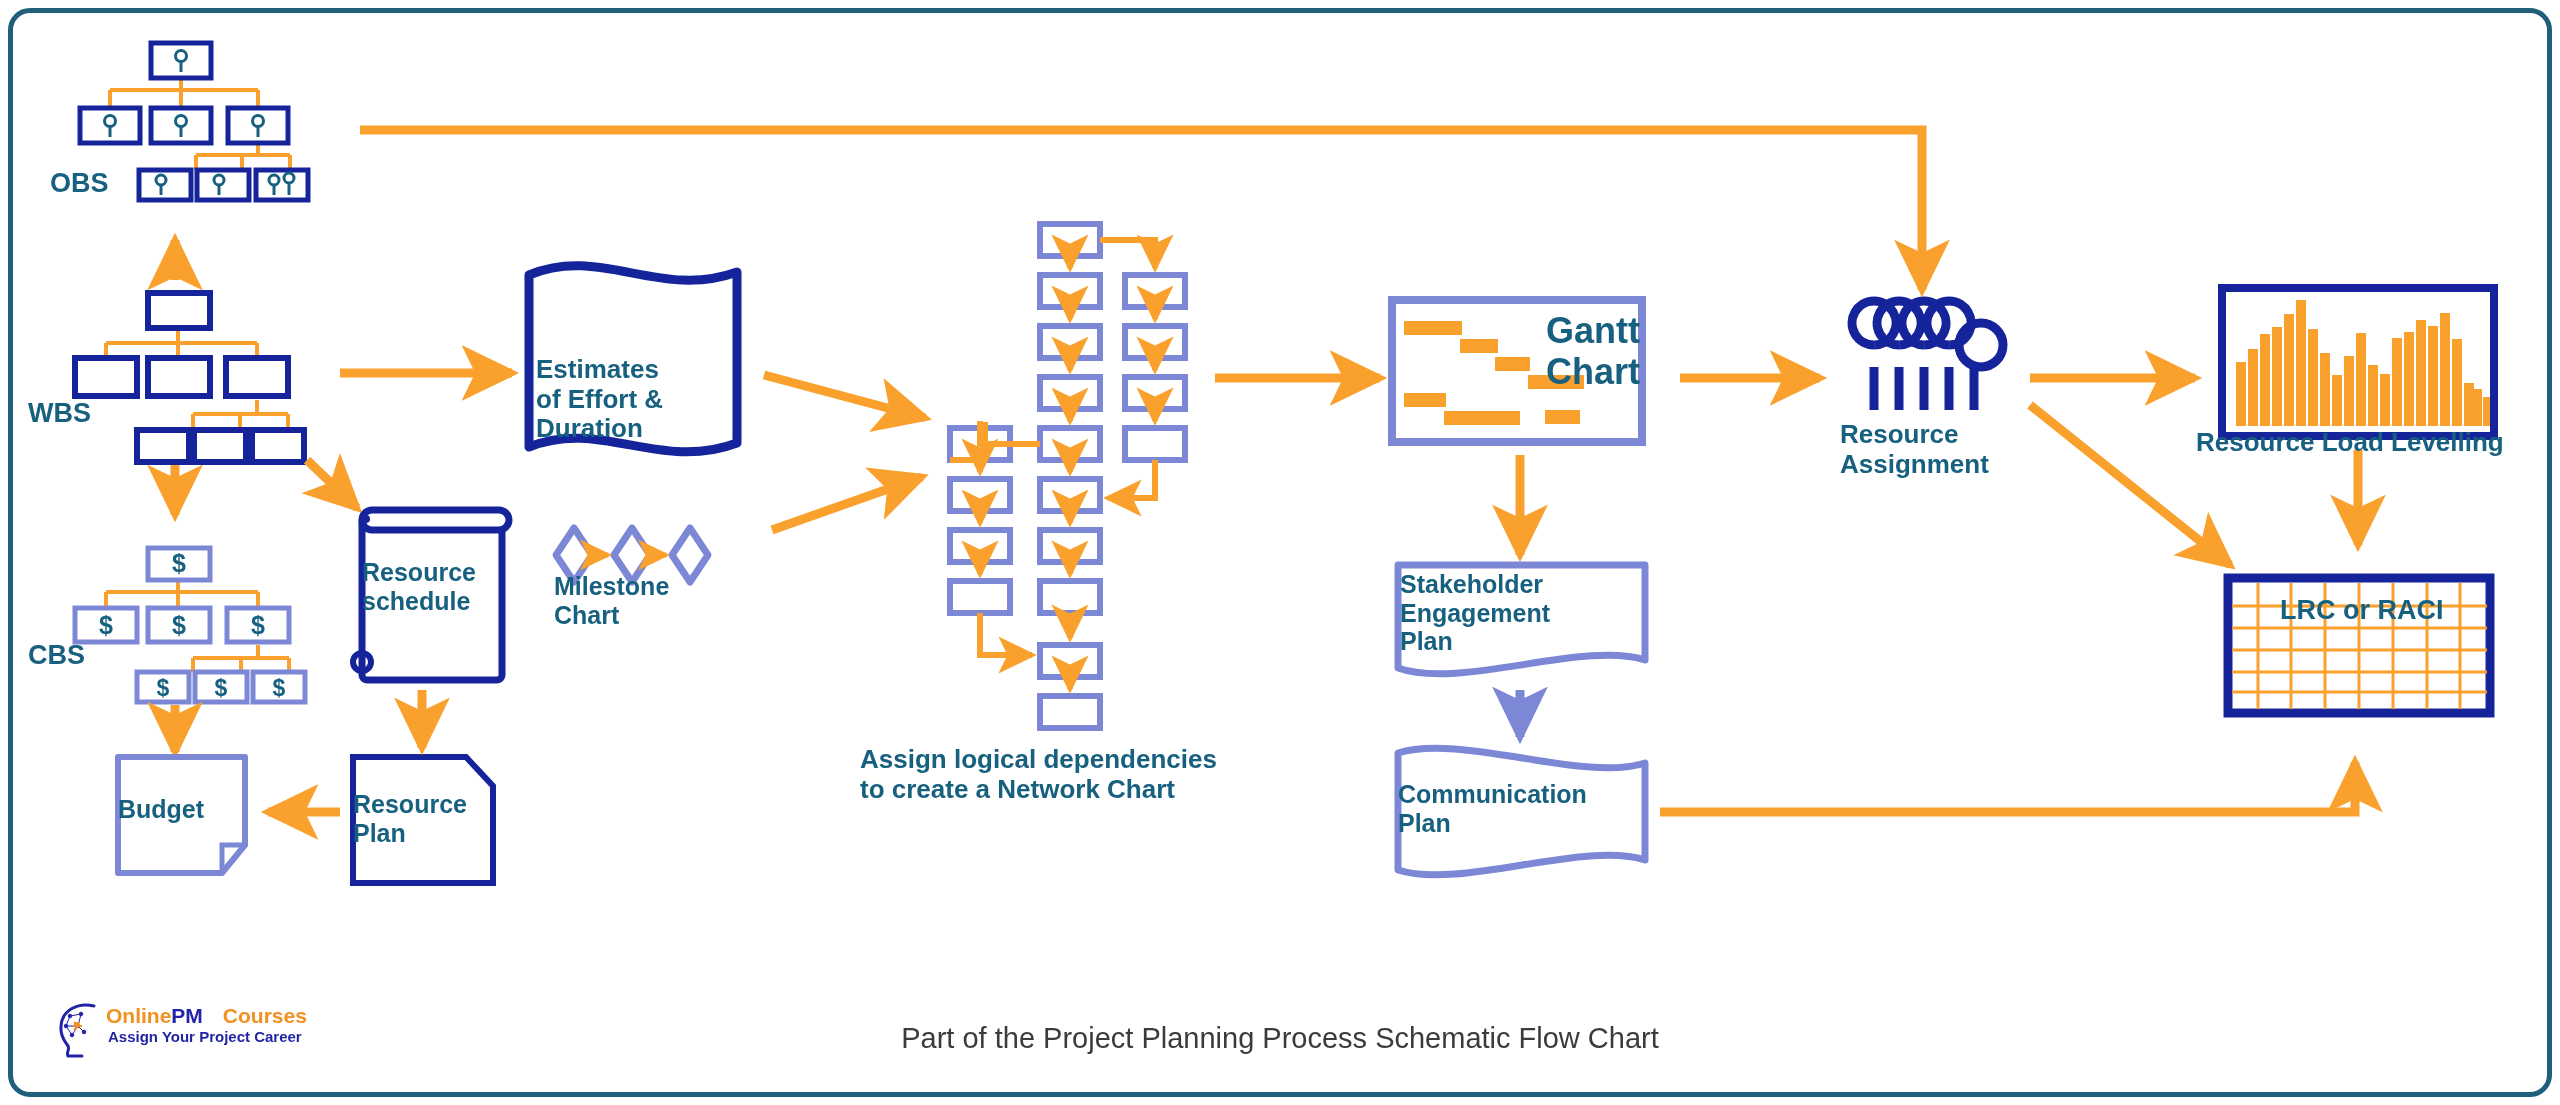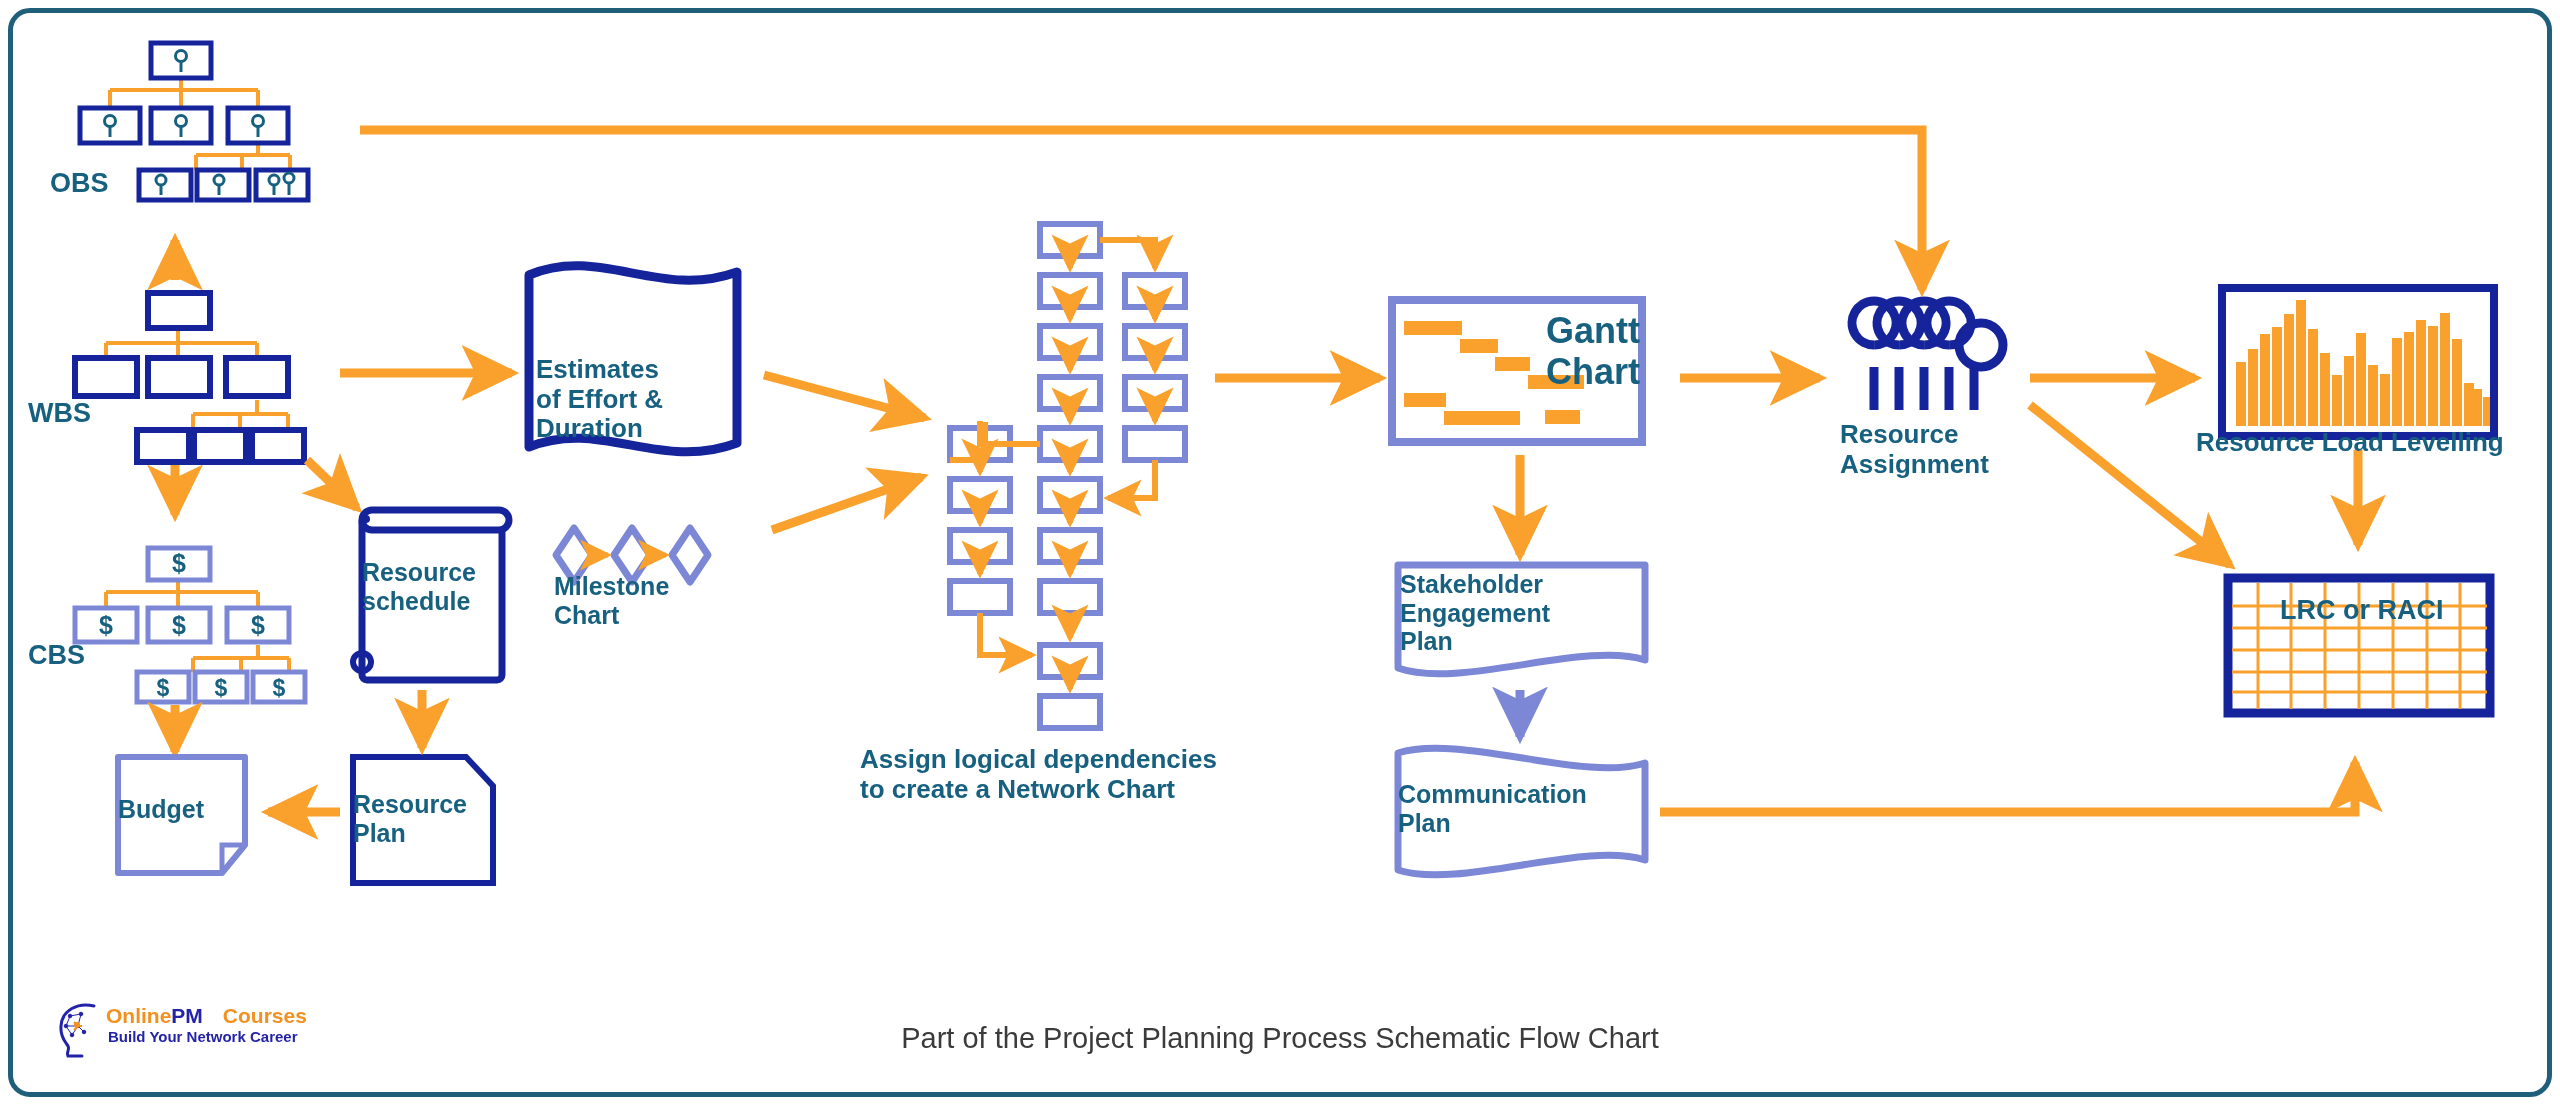--- a/index.html
+++ b/index.html
@@ -399,16 +399,16 @@
         <line x1="30" y1="26" x2="24" y2="35"></line>
           <line x1="30" y1="26" x2="36" y2="32"></line>
         <line x1="24" y1="35" x2="18" y2="26"></line>
       </g>
       <path d="M26,22 L30,26 L26,30 M30,26 L34,26" stroke="#F29120" stroke-width="2" fill="none"></path>
       <circle cx="29" cy="25" r="3" fill="#F29120"></circle>
     </svg>
     <div class="logo-text">
       <span class="logo-on">Online</span><span class="logo-pm">PM</span><span class="logo-co">Courses</span>
     </div>
-    <div class="logo-tag">Build Your Network Career</div>
+    <div class="logo-tag">Assign Your Project Career</div>
   </div>
 
 </div>
 
 </body></html>

